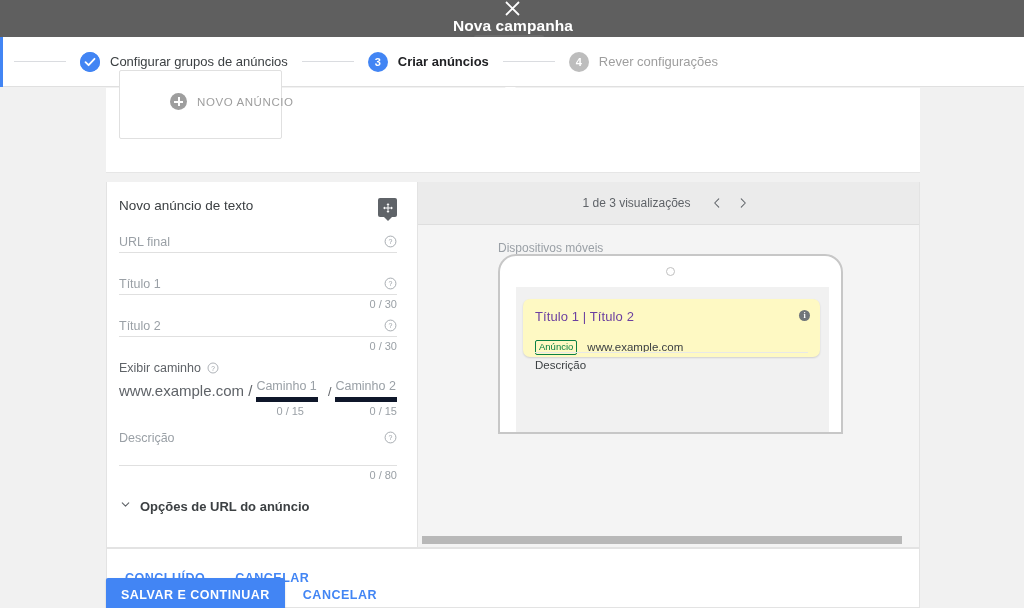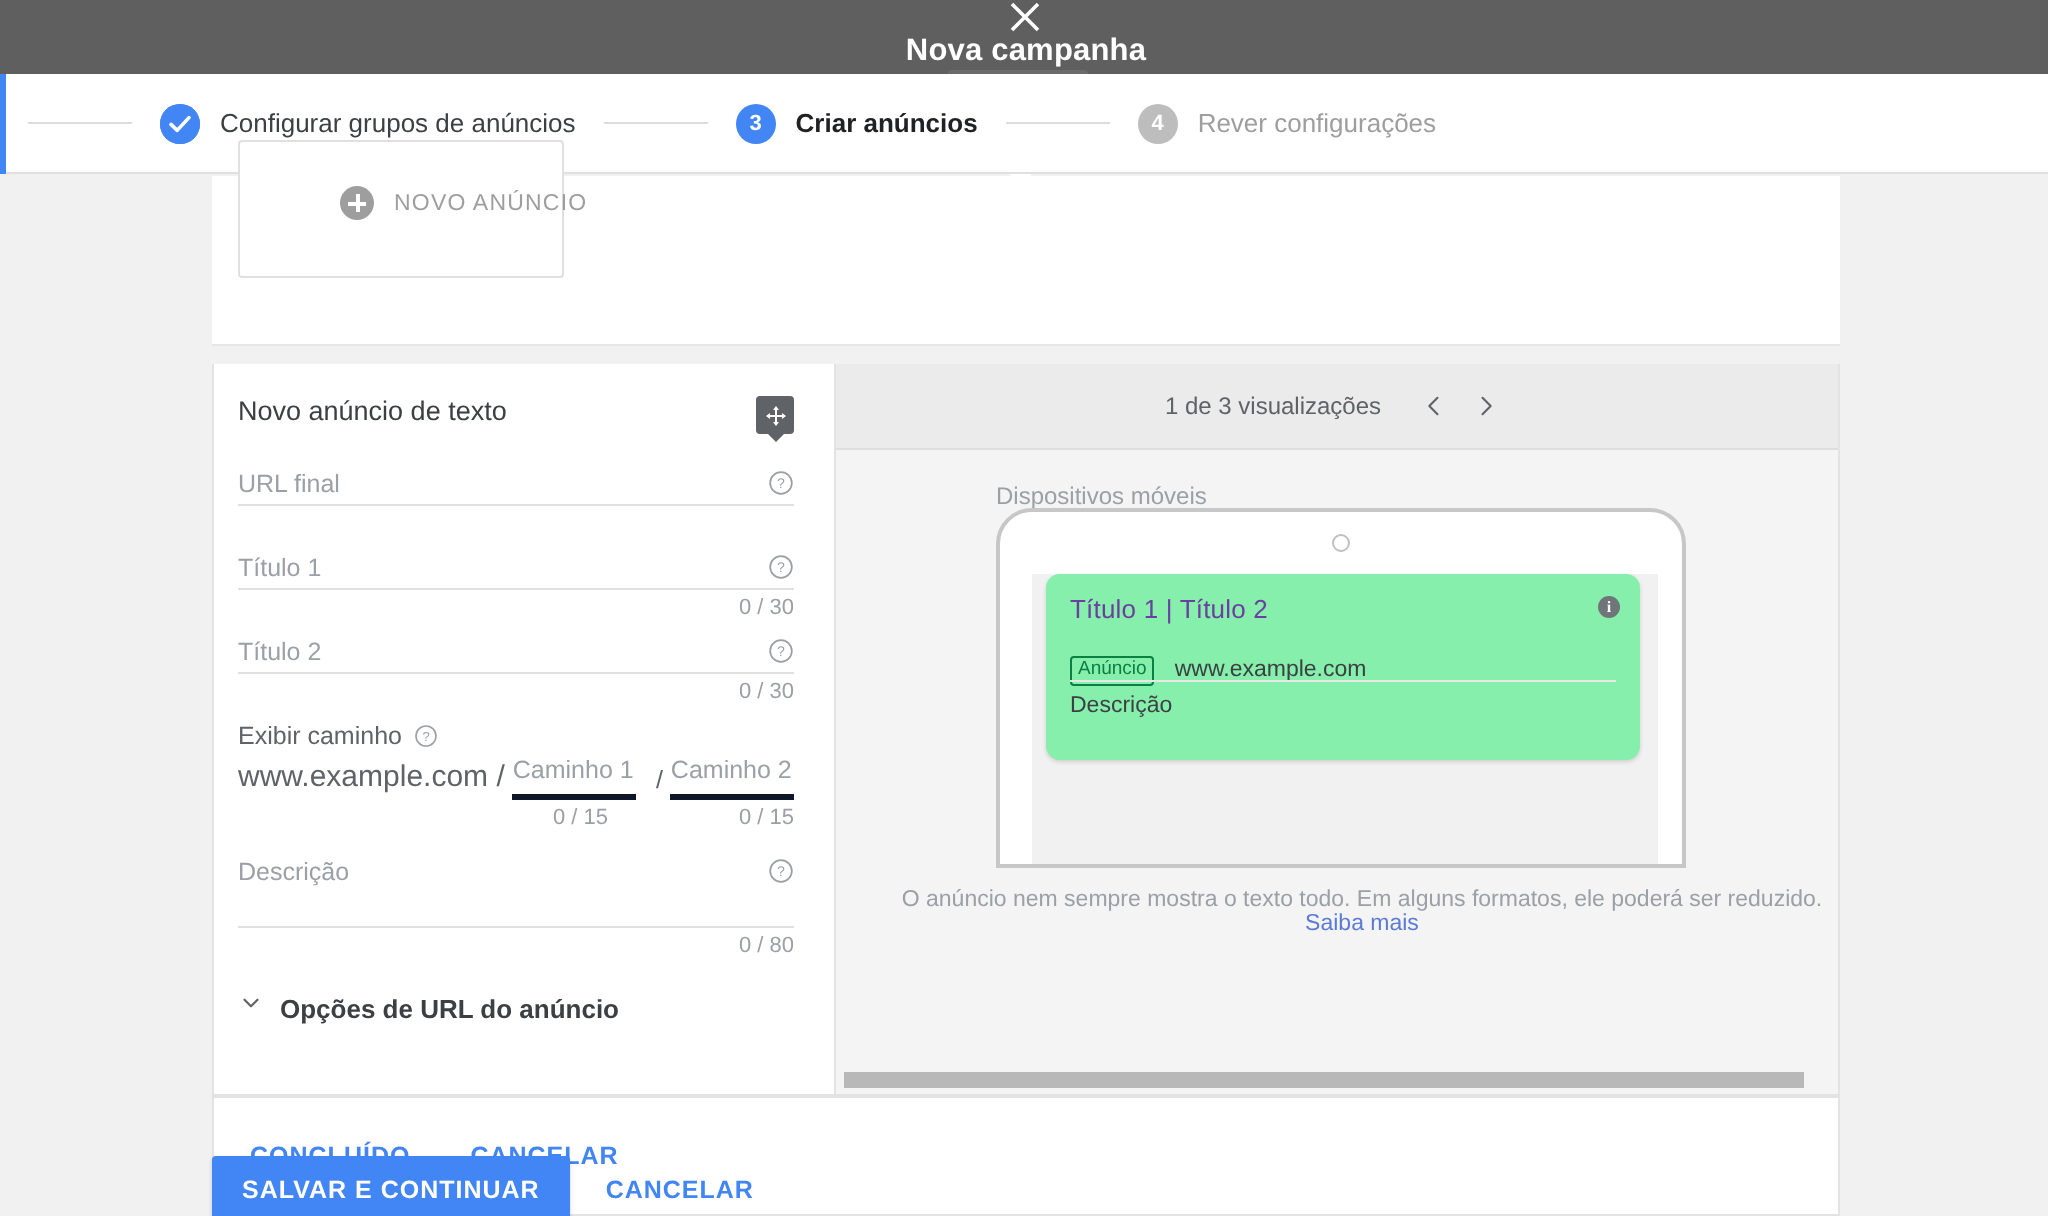--- a/index.html
+++ b/index.html
@@ -251,21 +251,21 @@
   }
   .path-row {
     display: flex; align-items: flex-end;
   }
   .path-domain {
     font-size: 15px; color: #5f6368;
     white-space: nowrap;
     padding-bottom: 3px;
   }
   .path-seg {
-    border-bottom: 3px solid #0f172a;
+    border-bottom: 5px solid #0f172a;
     width: 82px;
     padding-bottom: 3px;
     margin-left: 4px;
   }
   .path-seg input {
     font-size: 12.5px; color: #9aa0a6;
     border: none; outline: none; background: transparent;
     font-family: "Liberation Sans", sans-serif;
     width: 100%;
     padding: 0;
@@ -339,23 +339,23 @@
     border: 1px solid #c0c0c0;
     margin: 11px auto 0 auto;
     background: #fff;
   }
   .phone-screen {
     position: absolute; left: 16px; top: 31px;
     width: 313px; height: 150px;
     background: #f1f1f1;
   }
   .ad-card {
-    position: absolute; left: 7px; top: 0;
-    width: 297px; height: 93px;
-    background: #86efac;
+    position: absolute; left: 7px; top: 12px;
+    width: 297px; height: 58px;
+    background: #fef9c3;
     border-radius: 7px;
     box-shadow: 0 1px 2px rgba(0,0,0,.14);
     padding: 10px 12px 0 12px;
   }
   .ad-title {
     font-size: 13px; color: #6b3fa0;
     letter-spacing: .1px;
   }
   .ad-url-row {
     display: flex; align-items: center;
@@ -678,23 +678,20 @@
               <span class="ad-badge">Anúncio</span>
               <span class="ad-url">www.example.com</span>
             </div>
             <div class="ad-info"></div>
             <div class="ad-sep"></div>
             <div class="ad-desc">Descrição</div>
           </div>
         </div>
       </div>
 
-      <div class="preview-note">
-        <span>O anúncio nem sempre mostra o texto todo. Em alguns formatos, ele poderá ser reduzido. </span><a href="#">Saiba mais</a>
-      </div>
 
       <div class="hscroll-track">
         <div class="hscroll-thumb"></div>
       </div>
 
     </div>
 
   </div>
 
   <div class="editor-footer">

